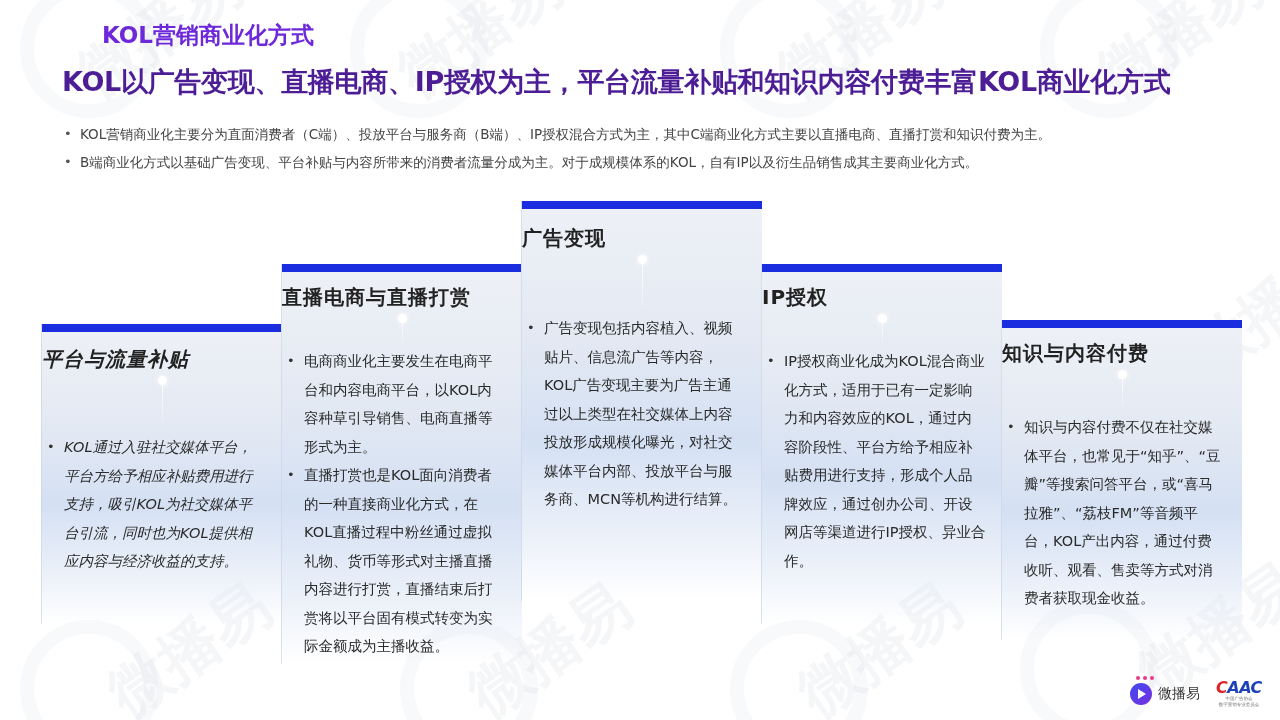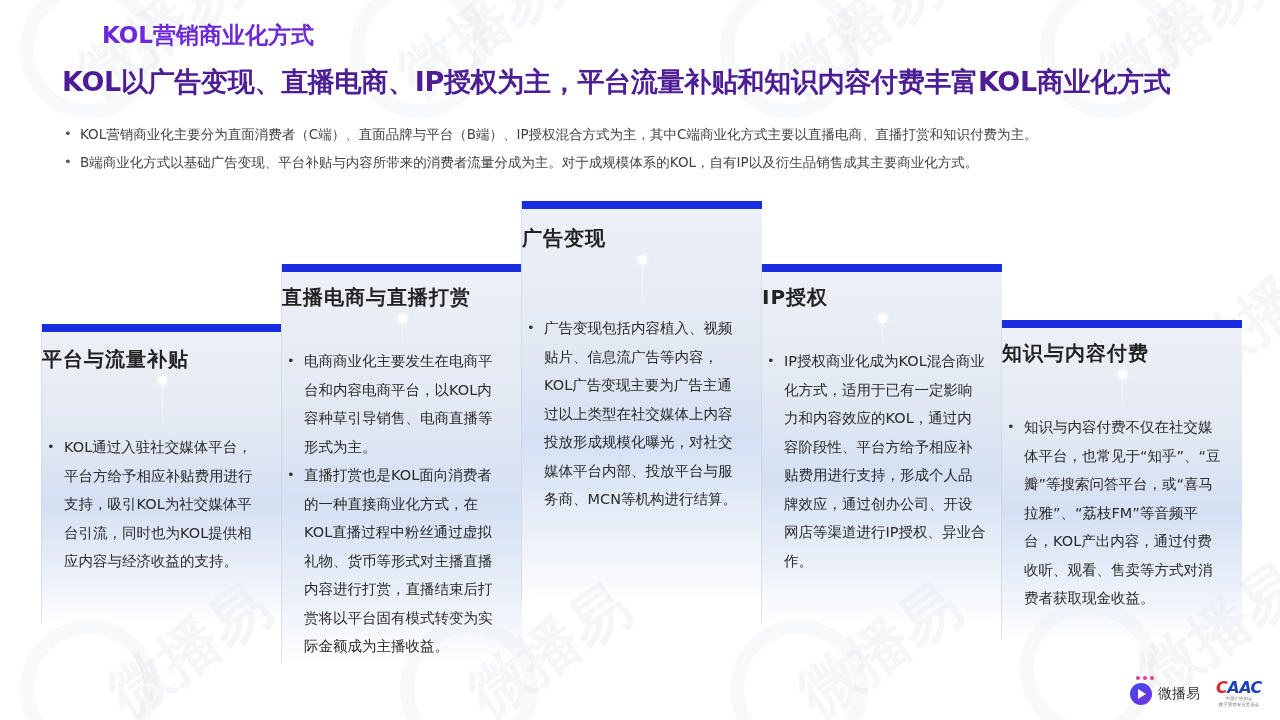--- a/index.html
+++ b/index.html
@@ -103,29 +103,29 @@
   <div class="watermark" style="left:1130px;top:590px;">微播易</div>
   <div class="watermark" style="left:1180px;top:270px;">微播易</div>
 </div>
 
 <div class="section-label">KOL营销商业化方式</div>
 <div class="headline">KOL以广告变现、直播电商、IP授权为主，平台流量补贴和知识内容付费丰富KOL商业化方式</div>
 
 <div class="summary">
   <div class="summary-item">
     <span class="dot">•</span>
-    <span>KOL营销商业化主要分为直面消费者（C端）、直面品牌与平台（B端）、IP授权混合方式为主，其中C端商业化方式主要以直播电商、直播打赏和知识付费为主。</span>
+    <span>KOL营销商业化主要分为直面消费者（C端）、投放平台与服务商（B端）、IP授权混合方式为主，其中C端商业化方式主要以直播电商、直播打赏和知识付费为主。</span>
   </div>
   <div class="summary-item">
     <span class="dot">•</span>
     <span>B端商业化方式以基础广告变现、平台补贴与内容所带来的消费者流量分成为主。对于成规模体系的KOL，自有IP以及衍生品销售成其主要商业化方式。</span>
   </div>
 </div>
 
-<div class="card" style="left:41px;top:324px;height:300px;">
+<div class="card" style="left:41px;top:324px;height:300px;font-style:italic;">
   <div class="bar"></div>
   <div class="title">平台与流量补贴</div>
   <div class="connector"></div>
   <div class="body">
     <div class="para">
       <span class="dot">•</span>
       <span>KOL通过入驻社交媒体平台，平台方给予相应补贴费用进行支持，吸引KOL为社交媒体平台引流，同时也为KOL提供相应内容与经济收益的支持。</span>
     </div>
   </div>
 </div>

